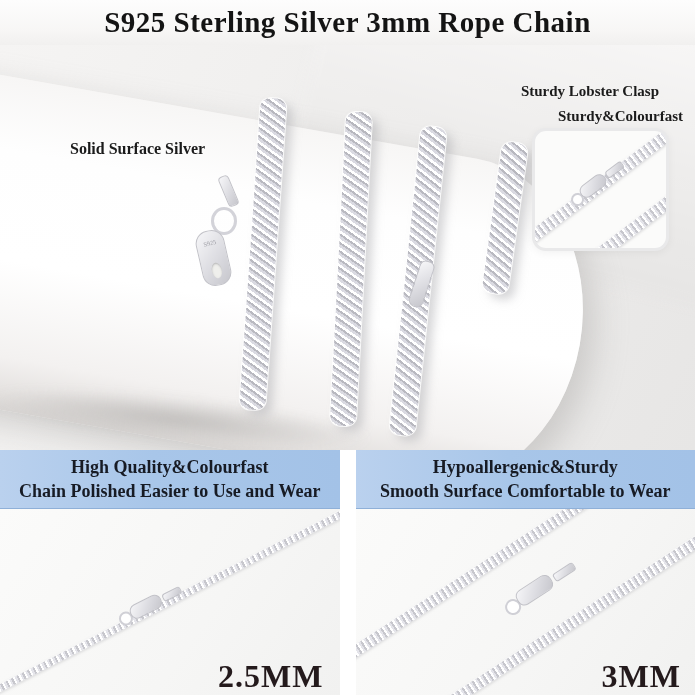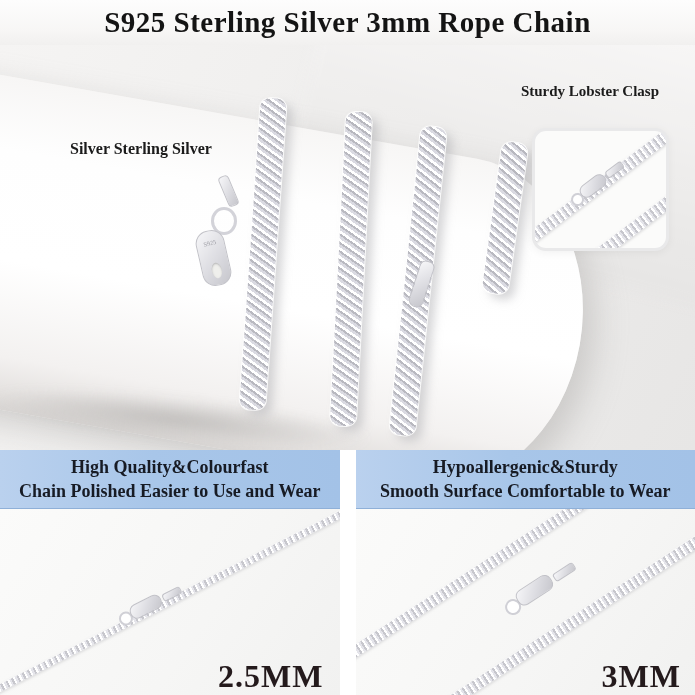--- a/index.html
+++ b/index.html
@@ -125,25 +125,26 @@
       <div class="clasp-connector silver"></div>
       <div class="clasp-ring"></div>
       <div class="clasp-body silver">
         <span class="clasp-stamp">S925</span>
         <span class="clasp-hole"></span>
       </div>
     </div>
     <div class="chain-tip silver"></div>
 
     <div class="callout-left">
-      <div>Silver Sterling Silver</div>
+      <div>Solid Surface Silver</div>
     </div>
 
     <div class="callout-right">
       <div class="l1">Sturdy Lobster Clasp</div>
+      <div>Sturdy&amp;Colourfast</div>
     </div>
 
     <div class="inset">
       <div class="ichain ic1 chain-thin"></div>
       <div class="ichain ic2 chain-thin"></div>
       <div class="mini-clasp" style="left:30px;top:44px;width:64px;height:16px;transform:rotate(-37deg);">
         <span class="mc-ring" style="left:0;top:3px;width:9px;height:9px;"></span>
         <span class="mc-body silver" style="left:12px;top:1px;width:28px;height:12px;"></span>
         <span class="mc-bar silver" style="left:44px;top:4px;width:18px;height:6px;"></span>
       </div>

